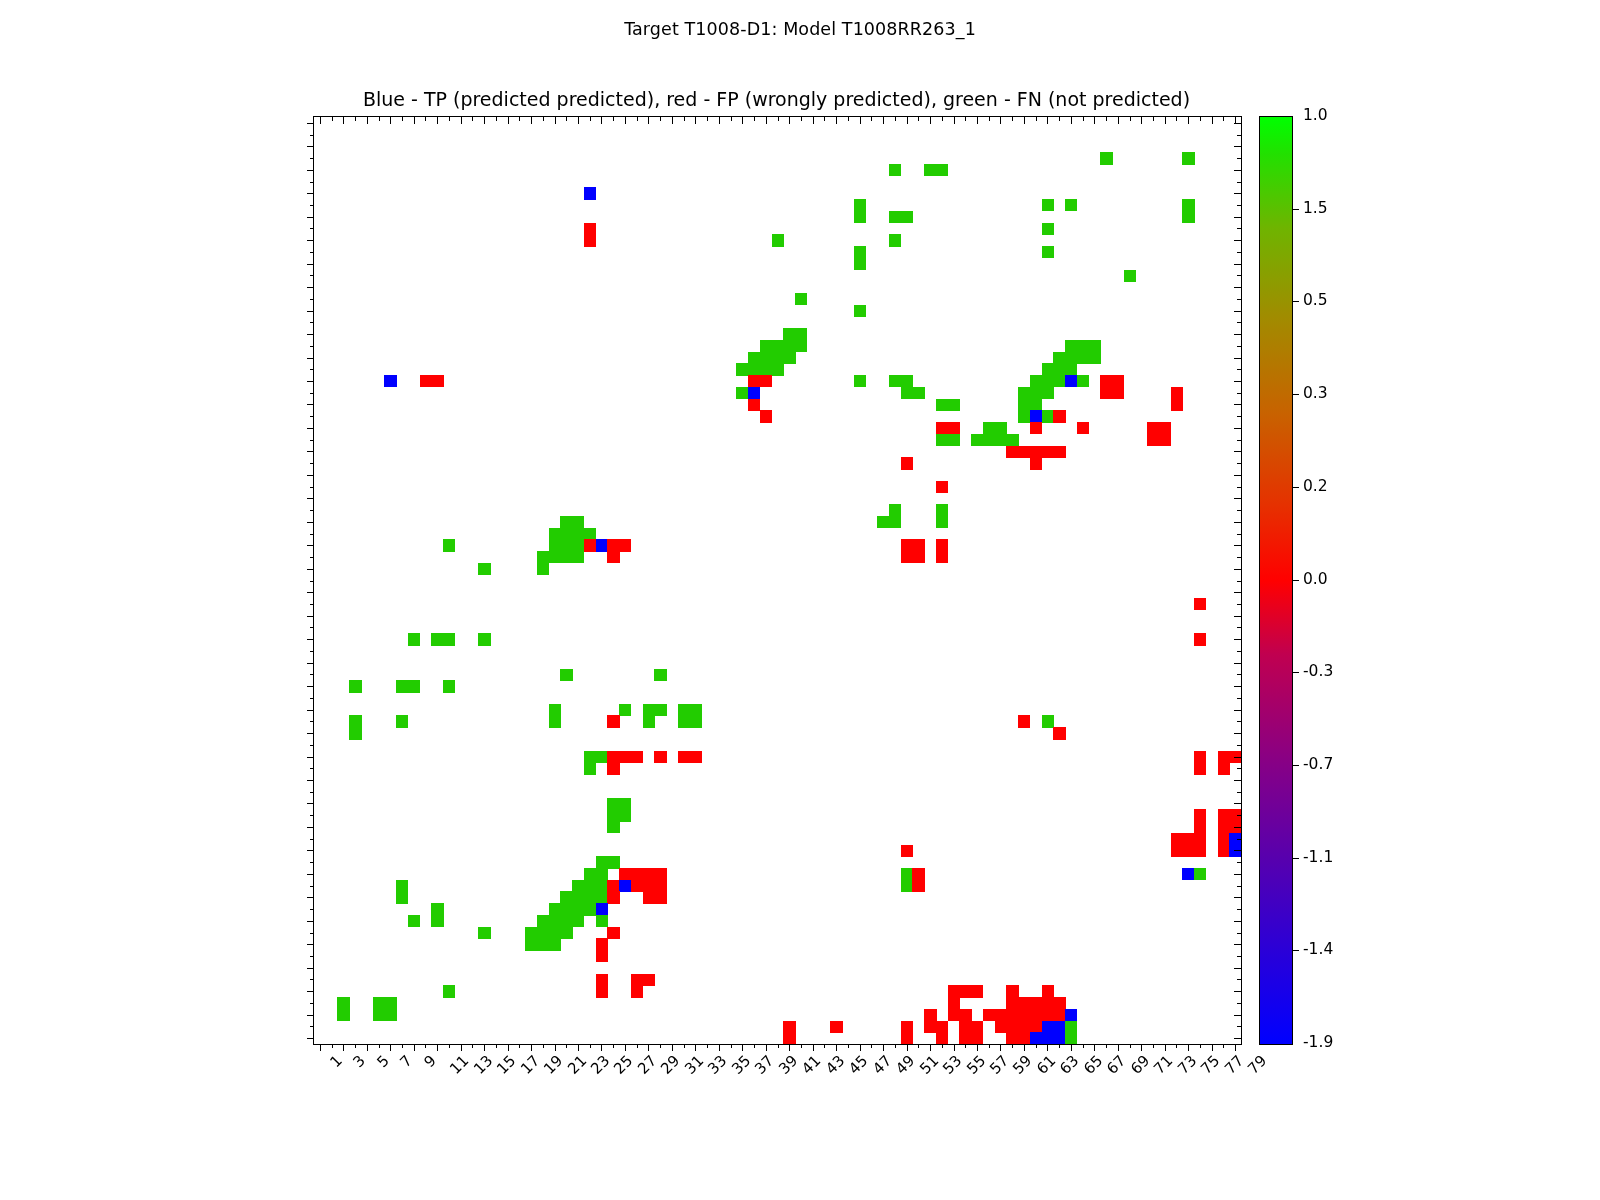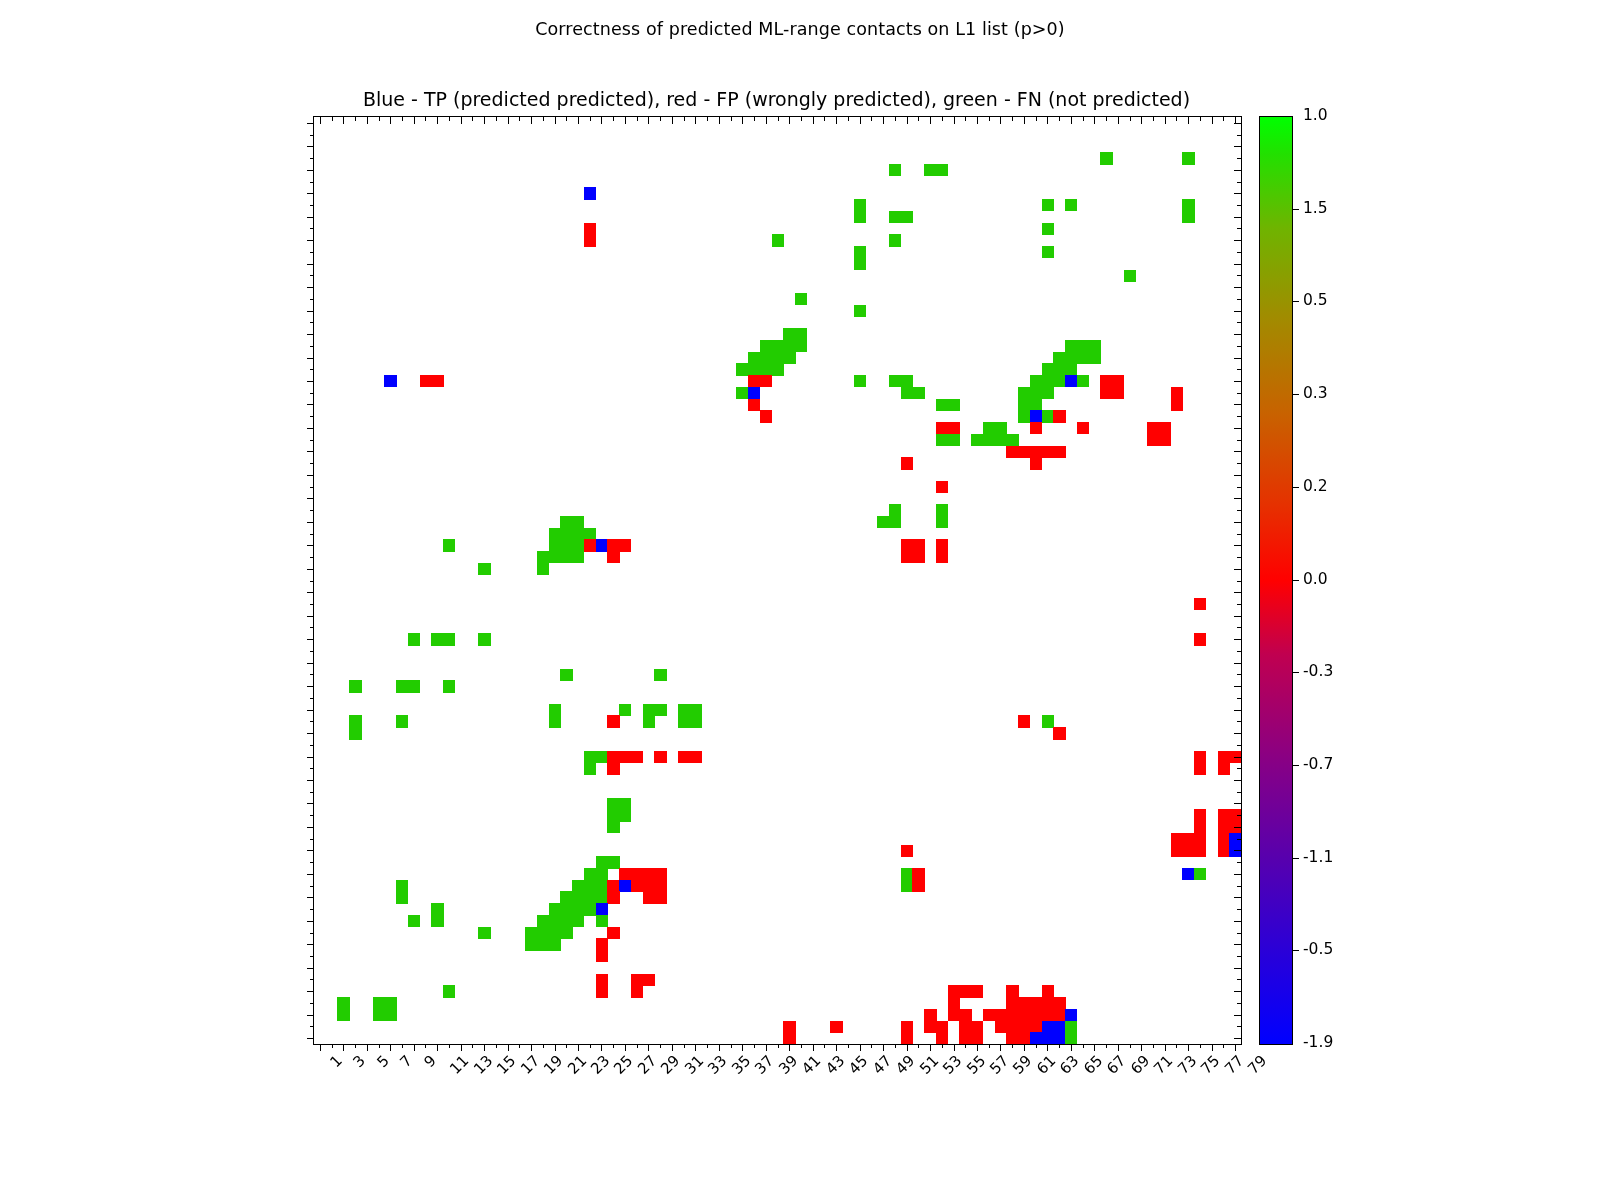--- a/index.html
+++ b/index.html
@@ -151,21 +151,21 @@
     font-size: 15.5px;
     line-height: 15px;
     transform: translateY(-8px);
     white-space: nowrap;
   }
 </style>
 </head>
 <body>
 
 <div id="title-block">
-  <div id="title-line2">Correctness of predicted ML-range contacts on L1 list (p&gt;0)</div>
+  <div id="title-line1">Target T1008-D1: Model T1008RR263_1</div>
 </div>
 
 <div id="subtitle">Blue - TP (predicted predicted), red - FP (wrongly predicted), green - FN (not predicted)</div>
 
 <div id="plot-frame">
   <div id="cell-layer">
       <div class="cell" style="left: 786.19px; top: 35.2025px; width: 12.3342px; height: 12.3342px; background: rgb(34, 204, 0);"></div>
       <div class="cell" style="left: 868.329px; top: 35.2025px; width: 12.3342px; height: 12.3342px; background: rgb(34, 204, 0);"></div>
       <div class="cell" style="left: 574.975px; top: 46.9367px; width: 12.3342px; height: 12.3342px; background: rgb(34, 204, 0);"></div>
       <div class="cell" style="left: 610.177px; top: 46.9367px; width: 12.3342px; height: 12.3342px; background: rgb(34, 204, 0);"></div>
@@ -866,16 +866,16 @@
     <div class="cb-label" style="top: 370.8px;">0.2</div>
     <div class="cb-tick" style="top: 463.5px;"></div>
     <div class="cb-label" style="top: 463.5px;">0.0</div>
     <div class="cb-tick" style="top: 556.2px;"></div>
     <div class="cb-label" style="top: 556.2px;">-0.3</div>
     <div class="cb-tick" style="top: 648.9px;"></div>
     <div class="cb-label" style="top: 648.9px;">-0.7</div>
     <div class="cb-tick" style="top: 741.6px;"></div>
     <div class="cb-label" style="top: 741.6px;">-1.1</div>
     <div class="cb-tick" style="top: 834.3px;"></div>
-    <div class="cb-label" style="top: 834.3px;">-0.5</div>
+    <div class="cb-label" style="top: 834.3px;">-1.4</div>
     <div class="cb-tick" style="top: 927px; border-top: none;"></div>
     <div class="cb-label" style="top: 927px;">-1.9</div>
   </div>
 
 </body></html>

